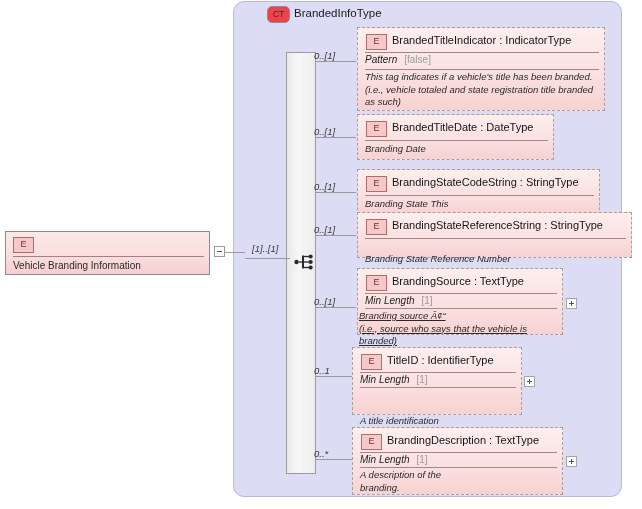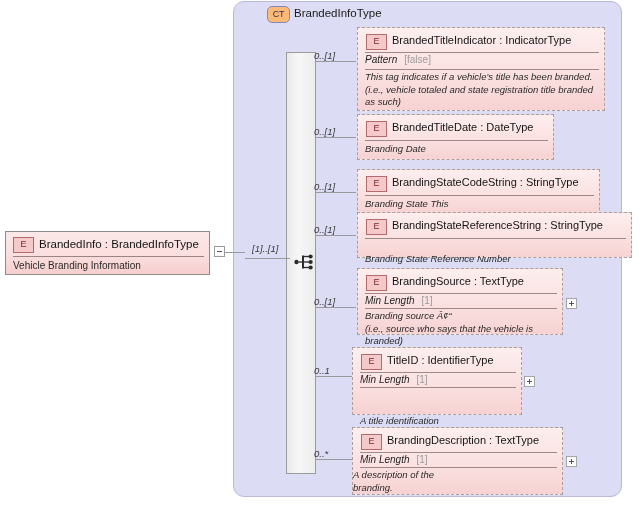--- a/index.html
+++ b/index.html
@@ -37,21 +37,21 @@
     box-sizing: border-box;
   }
   .ct-badge {
     position: absolute;
     left: 267px;
     top: 6px;
     width: 21px;
     height: 15px;
     border: 1px solid #8686c0;
     border-radius: 5px;
-    background: #fdba74;
+    background: #ef4444;
     font-size: 9px;
     line-height: 14px;
     text-align: center;
     color: #2c2c6a;
     font-family: "Liberation Sans", sans-serif;
     letter-spacing: -0.2px;
   }
   .ct-title {
     position: absolute;
     left: 294px;
@@ -261,21 +261,20 @@
 <body>
 
 <div id="canvas">
 
   <div class="ct-container"></div>
   <div class="ct-badge">CT</div>
   <div class="ct-title">BrandedInfoType</div>
 
   <div class="root-box">
     <div class="ebadge">E</div>
-    <div class="root-title">BrandedInfo : BrandedInfoType</div>
     <div class="root-rule"></div>
     <div class="root-doc">Vehicle Branding Information</div>
   </div>
 
   <div class="minus-box"></div>
   <div class="link-root"></div>
 
   <div class="seq-bar"></div>
   <div class="seq-label">[1]..[1]</div>
   <div class="seq-entry-line"></div>
@@ -335,21 +334,21 @@
   <div class="branch" style="left:316px; top:307px; width:40px; height:1px;"></div>
   <div class="card" style="left:314px; top:296px; width:40px;">0..[1]</div>
   <div class="child" style="left:357px; top:268px; width:206px; height:67px;">
     <div class="ebadge">E</div>
     <div class="child-title">BrandingSource : TextType</div>
     <div class="rule" style="left:7px; top:24px; width:192px;"></div>
     <div class="facet" style="left:7px; top:26px;">
       <span>Min Length</span><span class="val">[1]</span>
     </div>
     <div class="rule" style="left:7px; top:39px; width:192px;"></div>
-    <div class="doc" style="left:7px; top:41px; width:196px;">Branding source Â¢“
+    <div class="doc" style="left:1px; top:41px; width:196px;text-decoration:underline;">Branding source Â¢“
 (i.e., source who says that the vehicle is branded)</div>
   </div>
   <div class="plus-box" style="left:566px; top:298px;"></div>
 
   <div class="branch" style="left:316px; top:376px; width:40px; height:1px;"></div>
   <div class="card" style="left:314px; top:365px; width:40px;">0..1</div>
   <div class="child" style="left:352px; top:347px; width:170px; height:68px;">
     <div class="ebadge">E</div>
     <div class="child-title">TitleID     : IdentifierType</div>
     <div class="rule" style="left:7px; top:24px; width:156px;"></div>
@@ -365,18 +364,18 @@
   <div class="branch" style="left:316px; top:459px; width:40px; height:1px;"></div>
   <div class="card" style="left:314px; top:448px; width:40px;">0..*</div>
   <div class="child" style="left:352px; top:427px; width:211px; height:68px;">
     <div class="ebadge">E</div>
     <div class="child-title">BrandingDescription : TextType</div>
     <div class="rule" style="left:7px; top:24px; width:197px;"></div>
     <div class="facet" style="left:7px; top:26px;">
       <span>Min Length</span><span class="val">[1]</span>
     </div>
     <div class="rule" style="left:7px; top:39px; width:197px;"></div>
-    <div class="doc" style="left:0; top:41px; width:201px;">A description of the
+    <div class="doc" style="left:7px; top:41px; width:201px;">A description of the
 branding.</div>
   </div>
   <div class="plus-box" style="left:566px; top:456px;"></div>
 
 </div>
 
 </body></html>

